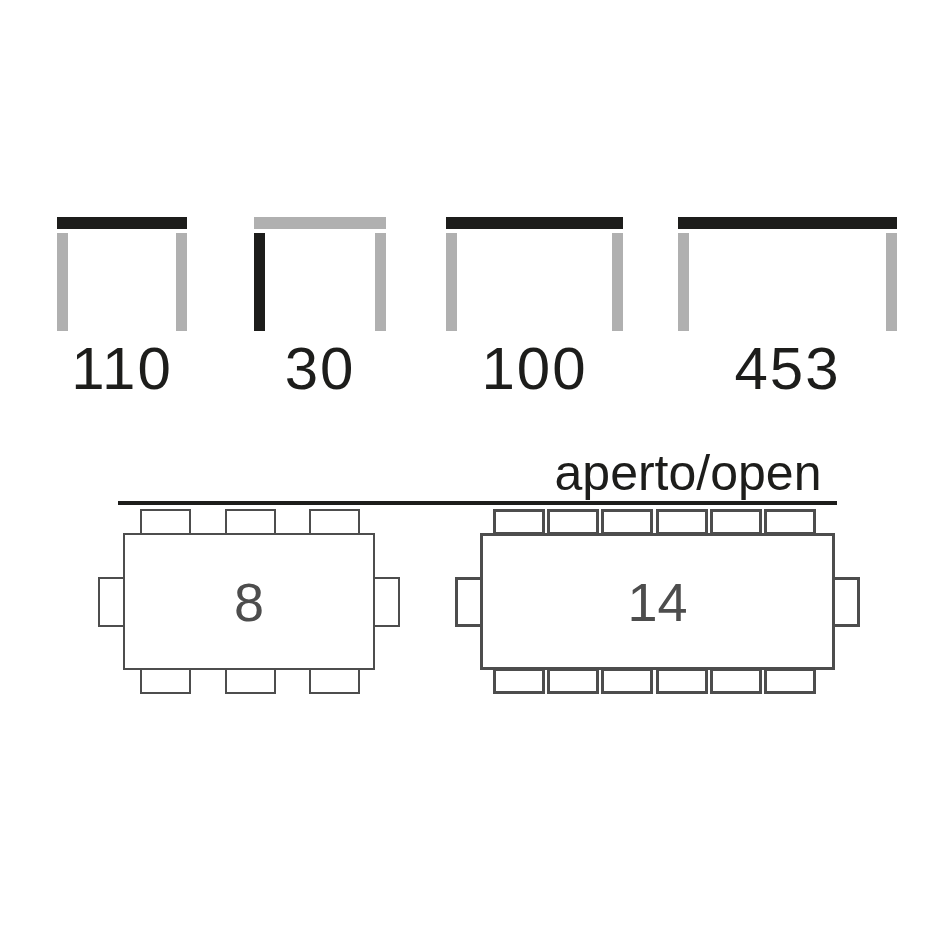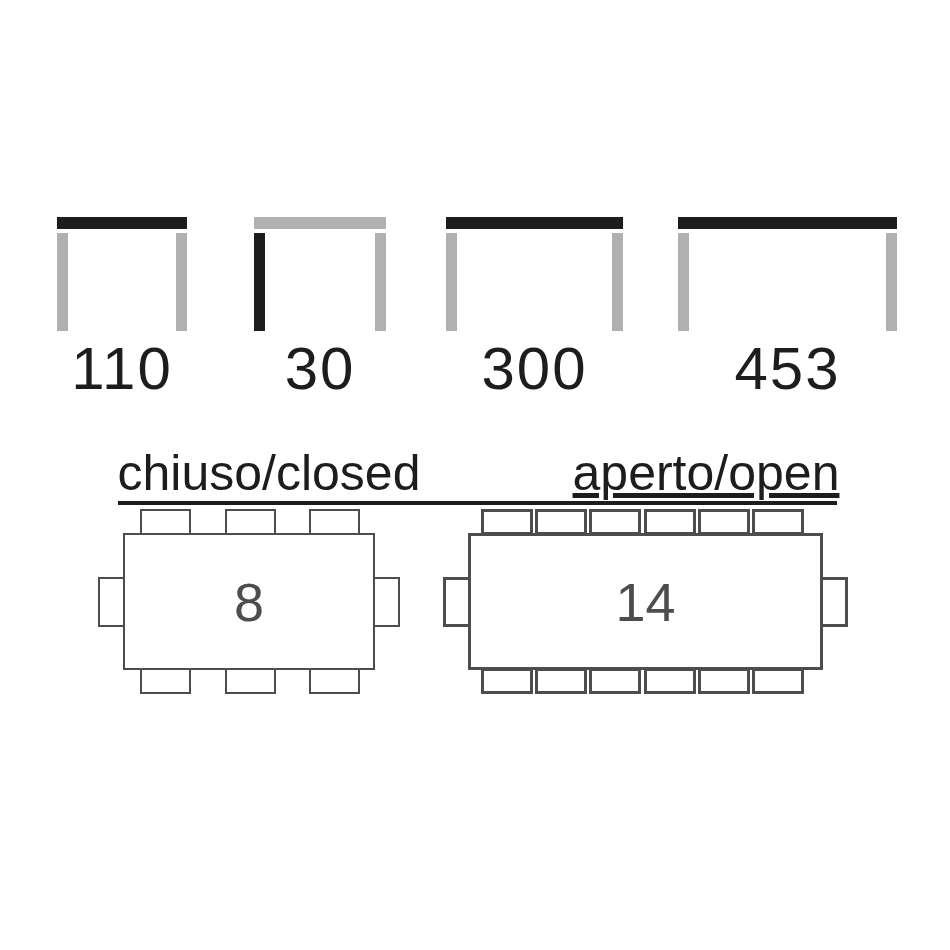--- a/index.html
+++ b/index.html
@@ -40,32 +40,32 @@
   }
 
   
   .section-label {
     position: absolute; top: 446px;
     transform: translateX(-50%);
     font-size: 50px; line-height: 1.1;
     color: var(--dark, #1d1d1b); white-space: nowrap;
   }
   #label-closed { left: 269px; }
-  #label-open   { left: 706px; text-decoration: underline; }
+  #label-open   { left: 688px; }
 
   .rule {
     position: absolute; left: 118px; top: 501px;
     width: 719px; height: 4px;
     background: var(--dark, #1d1d1b);
   }
 
   
   .diagram { position: absolute; top: 533px; height: 137px; }
   #diagram-closed { left: 123px; width: 252px; }
-  #diagram-open   { left: 468px; width: 355px; padding-left: 31px; }
+  #diagram-open   { left: 480px; width: 355px; padding-left: 31px; }
 
   .tabletop {
     position: absolute; inset: 0;
     background: #ffffff;
     border: 2px solid var(--outline, #4d4d4d);
     display: flex; align-items: center; justify-content: center;
   }
   #diagram-open .tabletop { border-width: 3px; }
 
   .seats {
@@ -115,31 +115,30 @@
     <div class="bar fill-gray"></div>
     <div class="leg left fill-dark"></div>
     <div class="leg right fill-gray"></div>
     <div class="dim-label">30</div>
   </div>
 
   <div class="dim-icon" id="icon-2">
     <div class="bar fill-dark"></div>
     <div class="leg left fill-gray"></div>
     <div class="leg right fill-gray"></div>
-    <div class="dim-label">300</div>
+    <div class="dim-label">100</div>
   </div>
 
   <div class="dim-icon" id="icon-3">
     <div class="bar fill-dark"></div>
     <div class="leg left fill-gray"></div>
     <div class="leg right fill-gray"></div>
     <div class="dim-label">453</div>
   </div>
 
-  <div class="section-label" id="label-closed">chiuso/closed</div>
   <div class="section-label" id="label-open">aperto/open</div>
   <div class="rule"></div>
 
   <div class="diagram" id="diagram-closed">
     <div class="chair-row top">
         <div class="chair"></div>
         <div class="chair"></div>
         <div class="chair"></div>
       </div>
     <div class="chair-row bottom">

